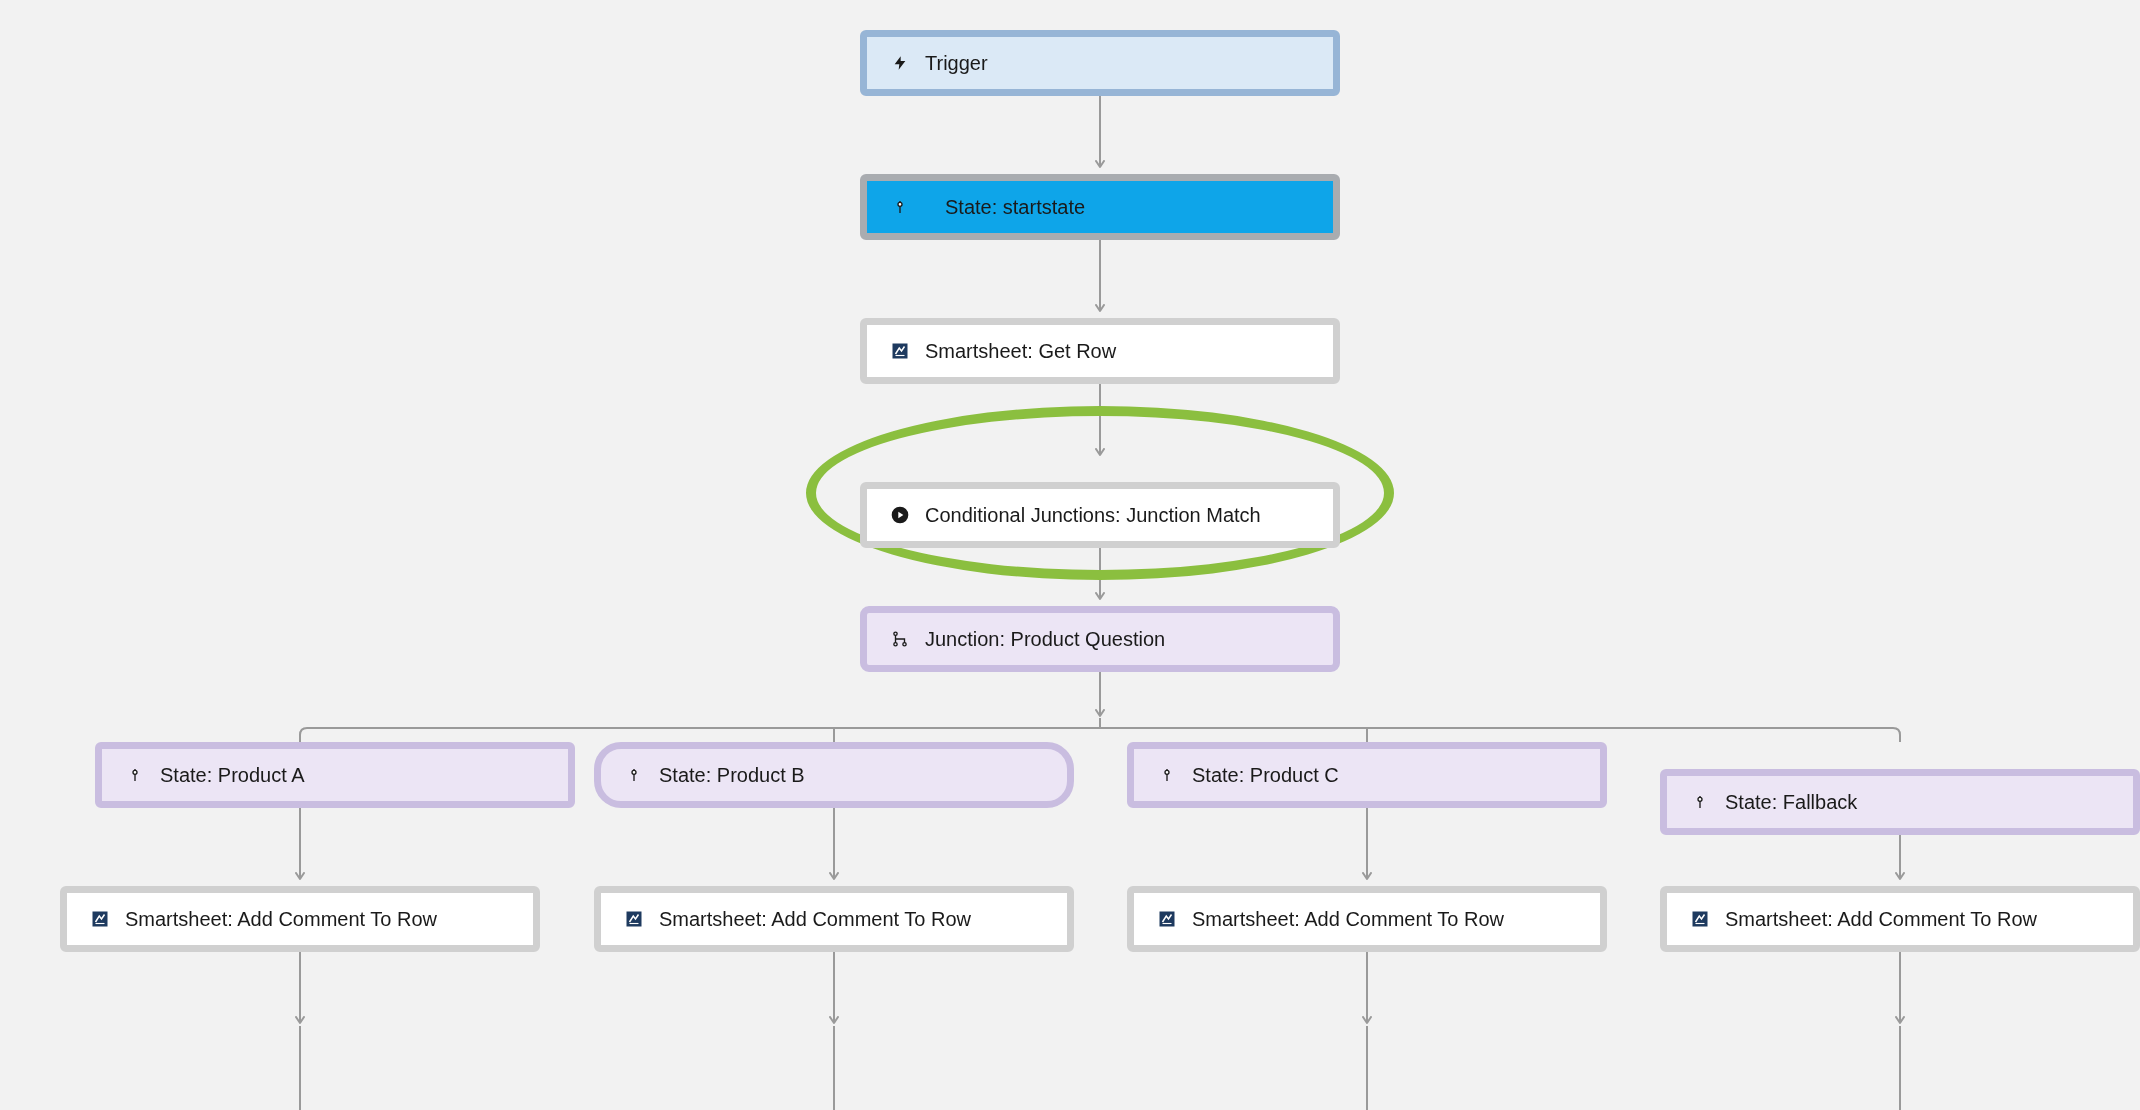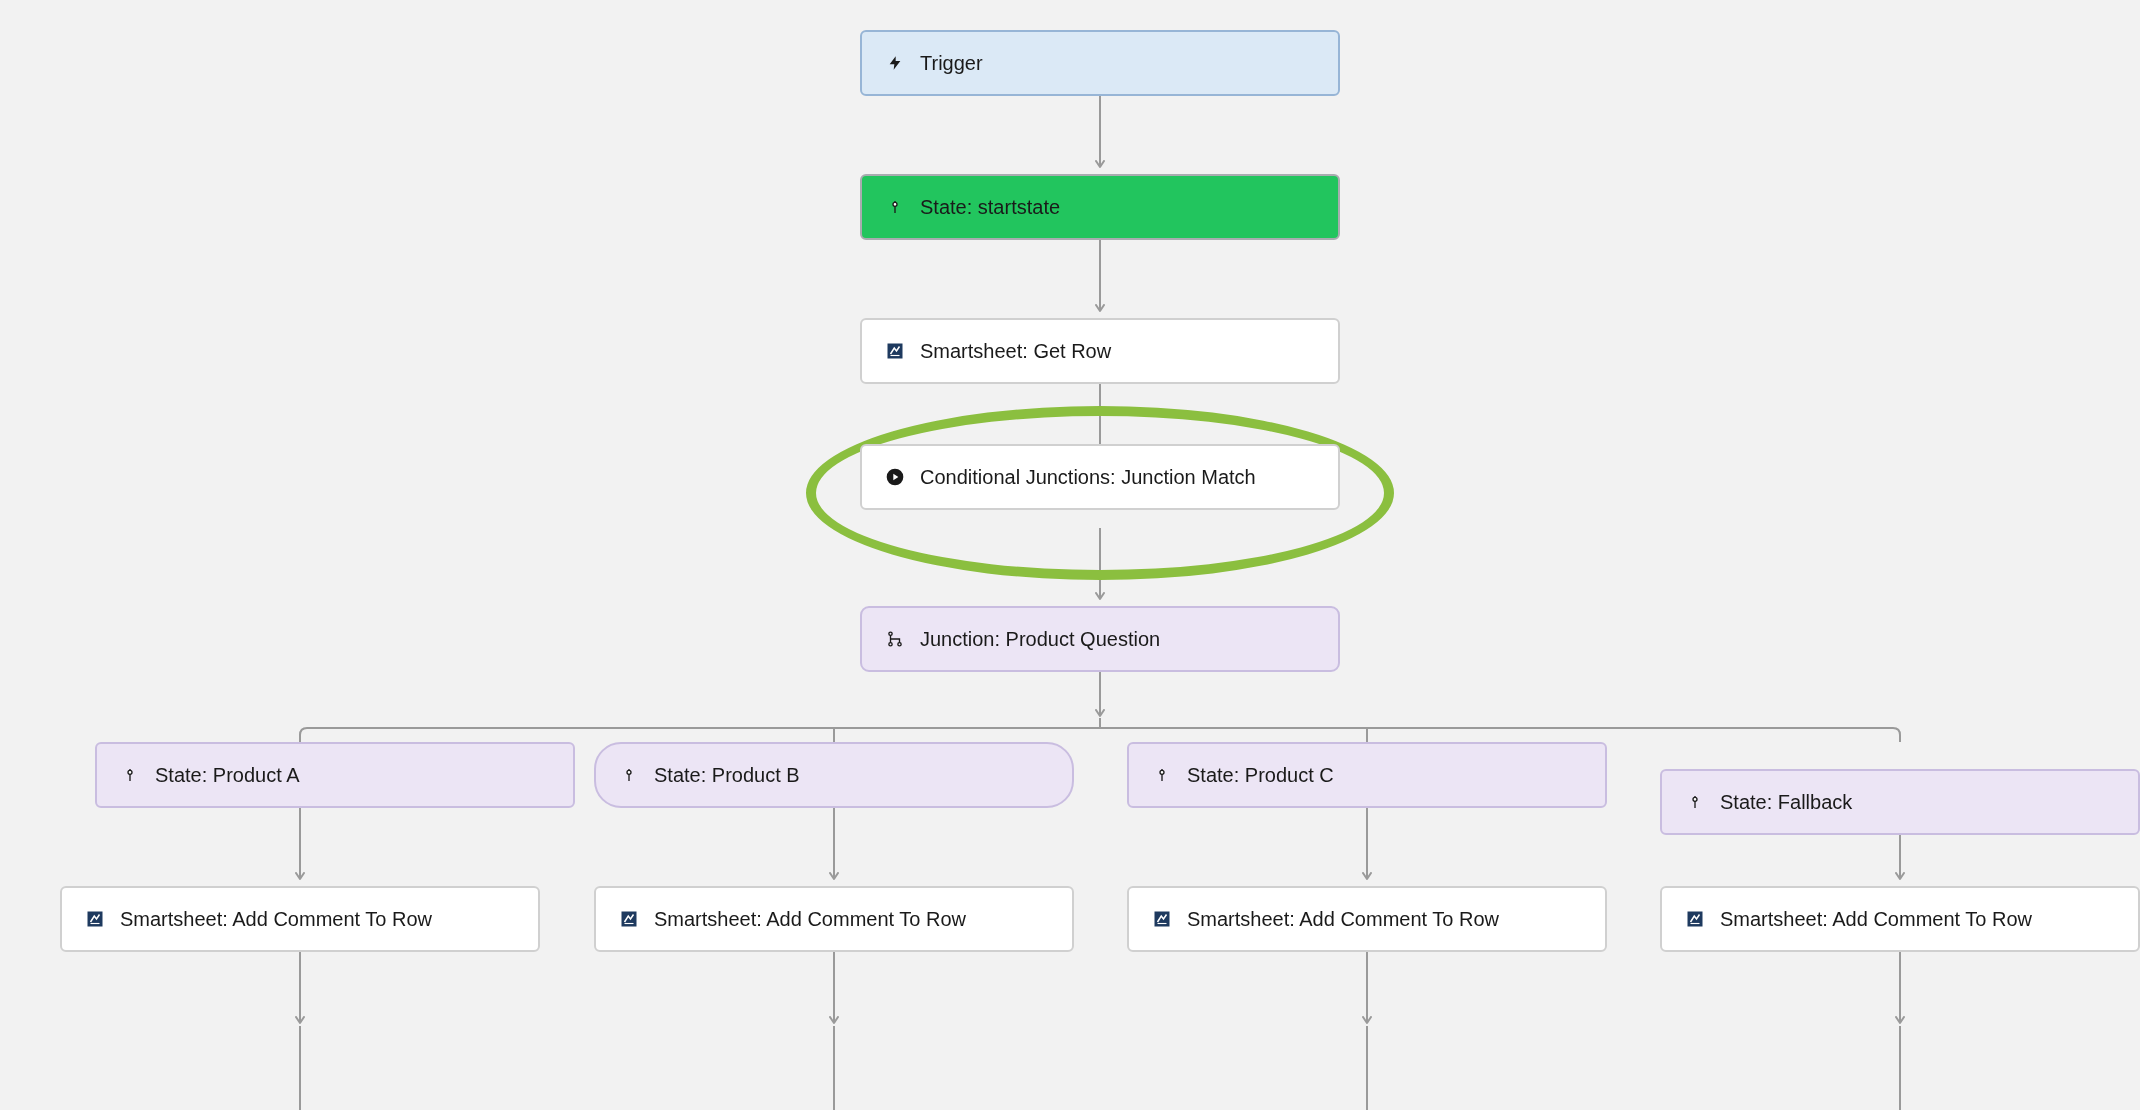--- a/index.html
+++ b/index.html
@@ -15,21 +15,21 @@
   .canvas {
     position: relative;
     width: 2140px;
     height: 1110px;
   }
   .node {
     position: absolute;
     box-sizing: border-box;
     width: 480px;
     height: 66px;
-    border: 2px solid #3b82f6;
+    border: 7px solid #3b82f6;
     border-radius: 6px;
     display: flex;
     align-items: center;
     padding: 0 22px;
     font-size: 20px;
     font-weight: 500;
     background: #ffffff;
   }
   .node .icon {
     width: 22px;
@@ -38,22 +38,23 @@
     display: flex;
     align-items: center;
     justify-content: center;
     flex-shrink: 0;
   }
   .node-trigger {
     background: #dbe9f6;
     border-color: #97b5d6;
   }
   .node-gray {
-    background: #22c55e;
+    background: #0ea5e9;
     border-color: #a9acb0;
+    gap: 20px;
   }
   .node-white {
     background: #ffffff;
     border-color: #d0d0d0;
   }
   .node-purple {
     background: #ece5f5;
     border-color: #c9bde0;
   }
   .arrow-conn {
@@ -138,21 +139,21 @@
     <span class="icon">
       <svg viewBox="0 0 24 24" width="18" height="18">
         <rect x="2" y="2" width="20" height="20" fill="#1e3a5f"></rect>
         <path d="M6 16 L11 8 L14 12 L18 6" stroke="#ffffff" stroke-width="2" fill="none"></path>
         <path d="M6 18 L18 18" stroke="#ffffff" stroke-width="1.5"></path>
       </svg>
     </span>
     <span>Smartsheet: Get Row</span>
   </div>
 
-  <div class="node node-white" style="left:860px; top:444px;">
+  <div class="node node-white" style="left:860px; top:482px;">
     <span class="icon">
       <svg viewBox="0 0 24 24" width="20" height="20">
         <circle cx="12" cy="12" r="10" fill="#1a1a1a"></circle>
         <path d="M10 8 L16 12 L10 16 Z" fill="#ffffff"></path>
       </svg>
     </span>
     <span>Conditional Junctions: Junction Match</span>
   </div>
 
   <div class="node node-purple" style="left:860px; top:606px;border-radius:9px;">

